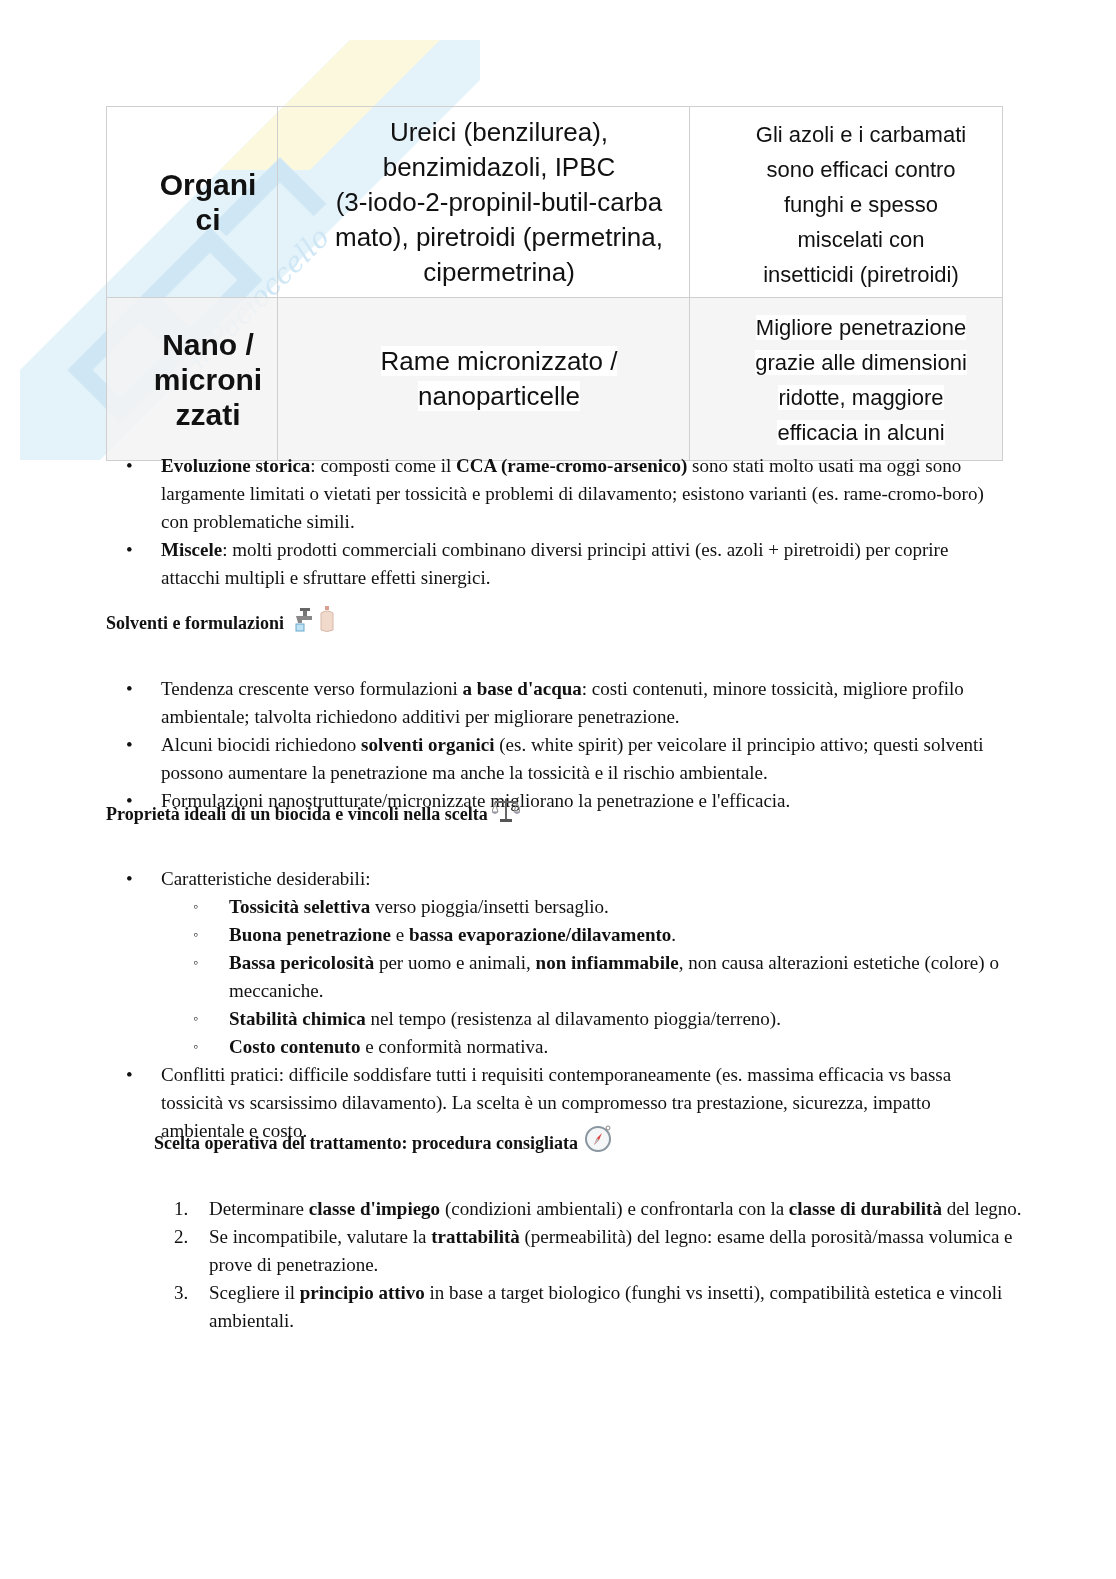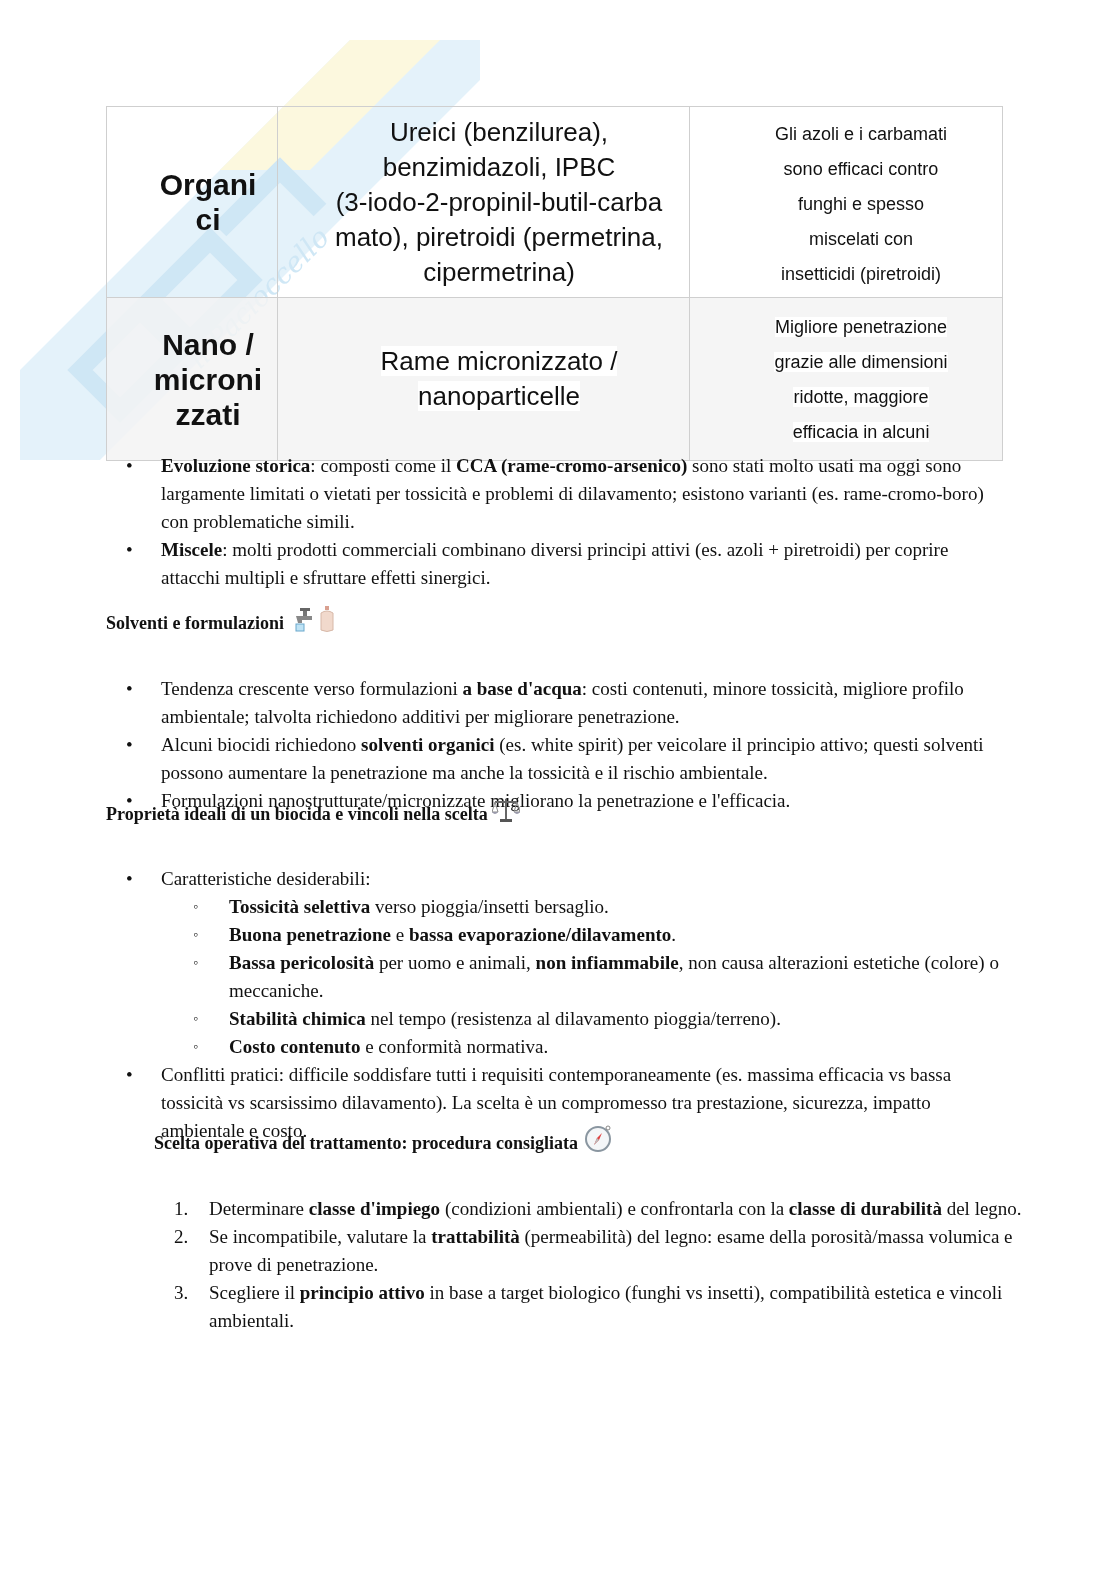--- a/index.html
+++ b/index.html
@@ -11,21 +11,21 @@
                pointer-events: none; z-index: 0; }
 
   .page { position: absolute; left: 0; top: 0; width: 1116px; height: 1579px; z-index: 1; }
 
   
   table.bio { position: absolute; left: 106px; top: 106px; width: 897px;
               border-collapse: collapse; font-family: "Liberation Sans", sans-serif; }
   table.bio td { border: 1px solid #cfcfcf; vertical-align: middle; padding: 0; text-align: center; }
   table.bio td.c1 { width: 138px; padding-left: 32px; font-weight: bold; font-size: 30px; line-height: 35px; }
   table.bio td.c2 { width: 380px; padding-left: 31px; font-size: 26px; line-height: 35px; }
-  table.bio td.c3 { padding-left: 30px; font-size: 18px; line-height: 35px; }
+  table.bio td.c3 { padding-left: 30px; font-size: 22px; line-height: 35px; }
   tr.r1 td { height: 190px; background: transparent; }
   tr.r2 td { height: 158px; background: rgba(243,243,243,0.85); }
   .cell-clip { overflow: hidden; }
   .r1 .c3 .cell-clip { height: 178px; margin-top: 8px; }
   .r2 .c3 .cell-clip { height: 150px; margin-top: 12px; }
   .hl { background: #ffffff; }
 
   
   .text { position: absolute; left: 106px; width: 905px; font-size: 19px; line-height: 28px; }
   ul.bul, ol.num { margin: 0; padding: 0; list-style: none; }

